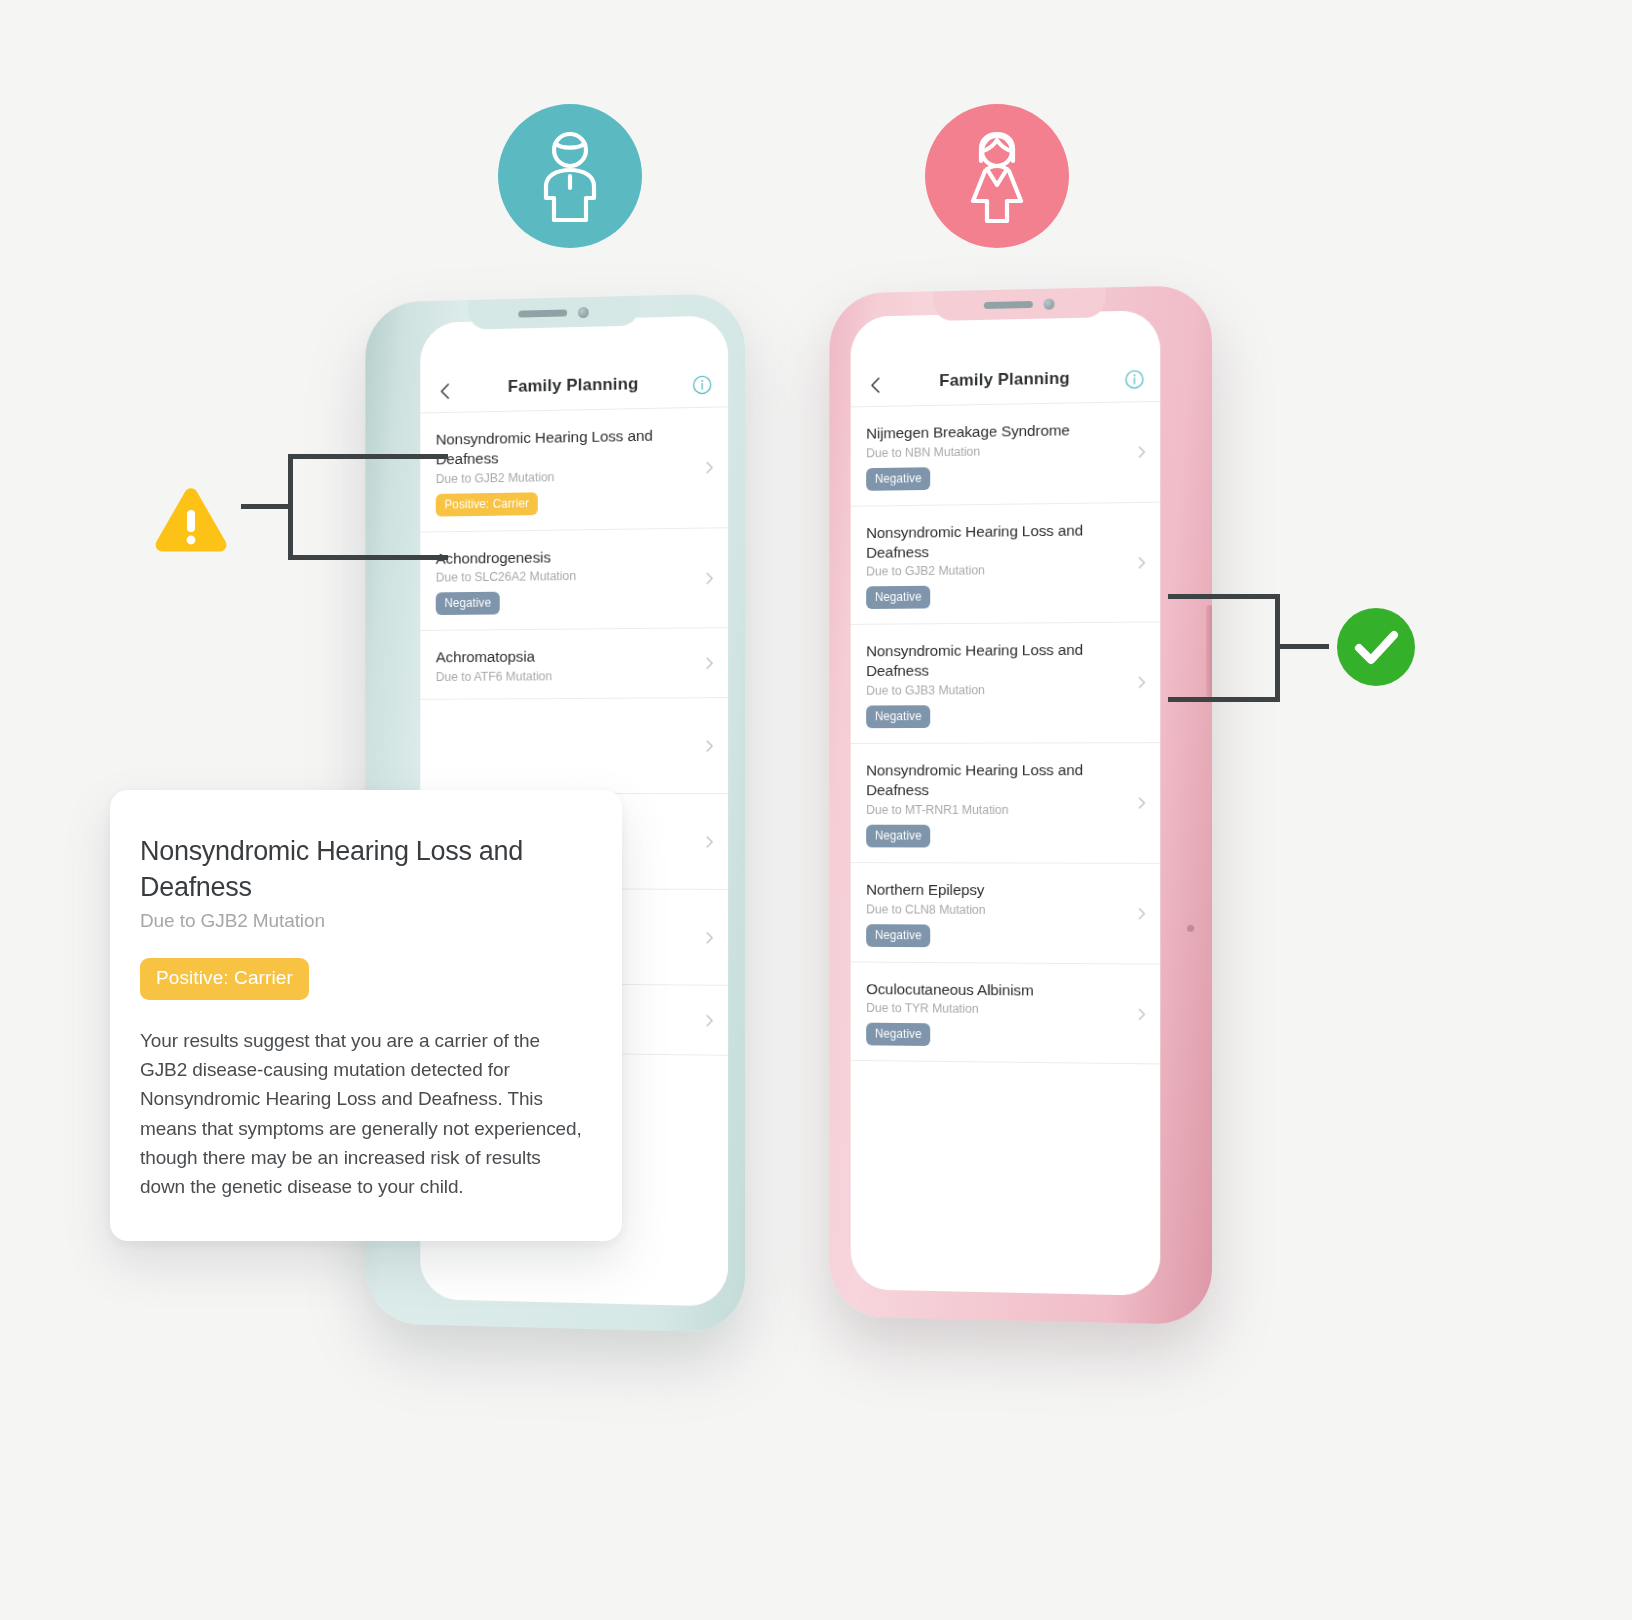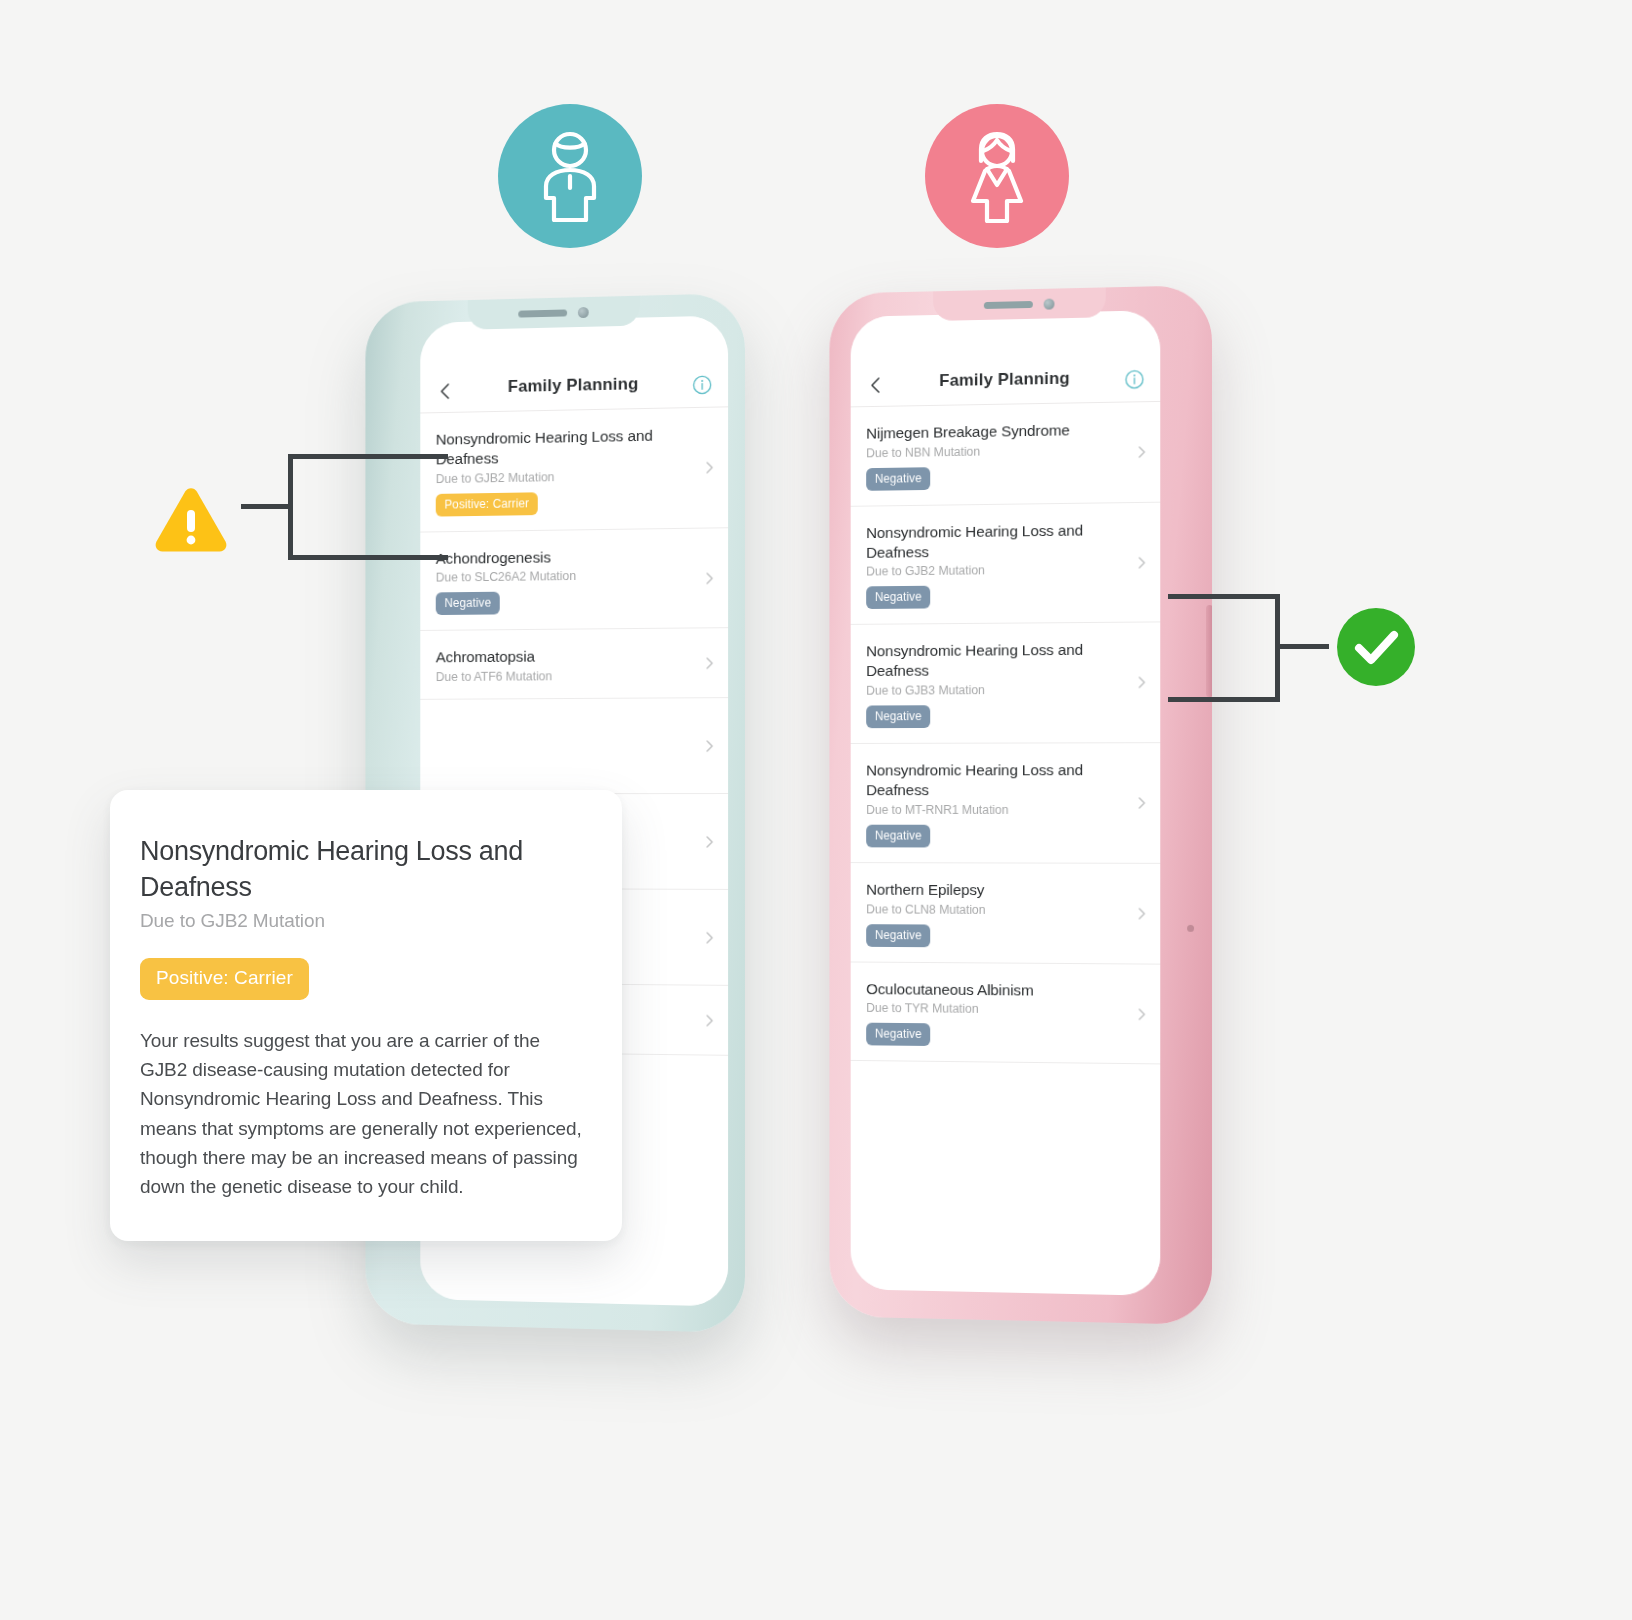--- a/index.html
+++ b/index.html
@@ -380,16 +380,16 @@
     <svg viewBox="0 0 78 78" width="78" height="78">
       <circle cx="39" cy="39" r="39" fill="#35b02a"></circle>
       <path d="M22 40 L34 52 L57 27" fill="none" stroke="#ffffff" stroke-width="8" stroke-linecap="round" stroke-linejoin="round"></path>
     </svg>
   </div>
 
   <div id="detail-card">
     <div class="card-title">Nonsyndromic Hearing Loss and Deafness</div>
     <div class="card-sub">Due to GJB2 Mutation</div>
     <div class="card-badge">Positive: Carrier</div>
-    <div class="card-body">Your results suggest that you are a carrier of the GJB2 disease-causing mutation detected for Nonsyndromic Hearing Loss and Deafness. This means that symptoms are generally not experienced, though there may be an increased means of passing down the genetic disease to your child.</div>
+    <div class="card-body">Your results suggest that you are a carrier of the GJB2 disease-causing mutation detected for Nonsyndromic Hearing Loss and Deafness. This means that symptoms are generally not experienced, though there may be an increased risk of results down the genetic disease to your child.</div>
   </div>
 
 </div>
 
 </body></html>

